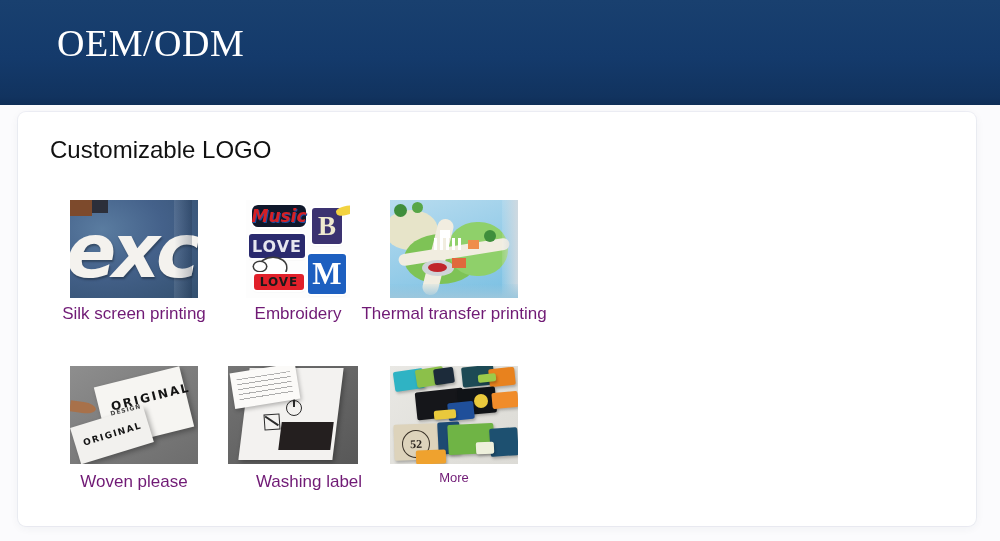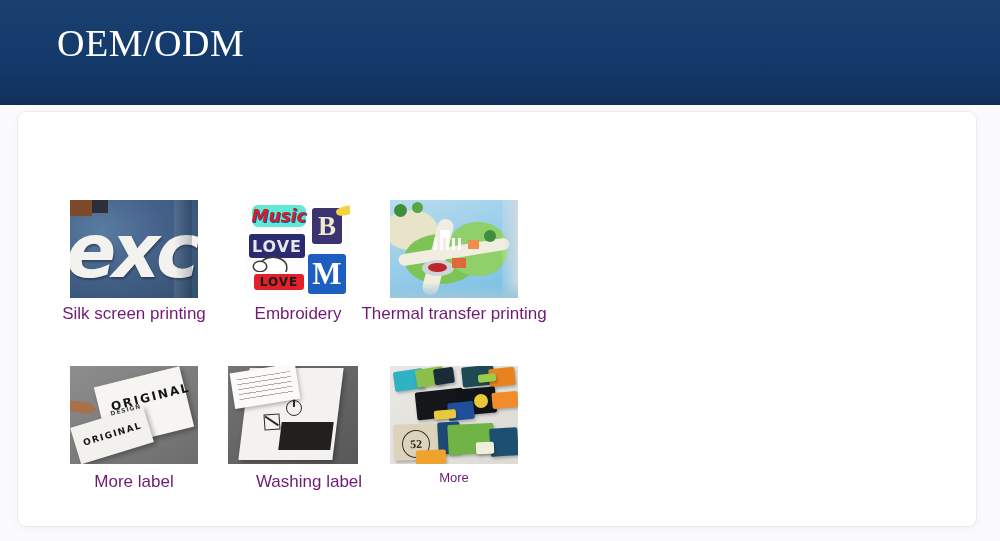--- a/index.html
+++ b/index.html
@@ -93,21 +93,21 @@
     overflow:hidden;white-space:nowrap;
   }
   .art-silk .fold{position:absolute;right:6px;top:0;width:18px;height:100%;
     background:linear-gradient(90deg,rgba(255,255,255,.10),rgba(20,35,60,.25));}
 
   
   .art-emb{position:absolute;inset:0;background:#fdfdfd;}
   .patch{position:absolute;border-radius:3px;font-family:"DejaVu Sans",sans-serif;
     font-weight:700;display:flex;align-items:center;justify-content:center;
     box-shadow:0 0 0 2px #ffffff, 0 1px 2px rgba(0,0,0,.3);}
-  .p-music{left:6px;top:5px;width:54px;height:22px;background:#5eead4;
+  .p-music{left:6px;top:5px;width:54px;height:22px;background:#0f172a;
     color:#d42026;font-size:17px;font-style:italic;border-radius:6px;
     text-shadow:1px 1px 0 #1b4da0;}
   .p-love1{left:3px;top:34px;width:56px;height:24px;background:#2a2a6e;
     color:#e6e6ef;font-size:16px;letter-spacing:1px;}
   .p-love2{left:8px;top:74px;width:50px;height:16px;background:#e1202a;
     color:#1a1a1a;font-size:12px;letter-spacing:1px;}
   .p-dog{position:absolute;left:14px;top:58px;width:26px;height:18px;
     background:#ffffff;border-radius:50% 50% 40% 40%;
     box-shadow:0 0 0 1.5px #3b3b3b;}
   .p-dog:after{content:"";position:absolute;left:-6px;top:4px;width:12px;height:9px;
@@ -231,20 +231,21 @@
 <body>
 
 <div class="page">
 
   <div class="header">
     <div class="header-title">OEM/ODM</div>
   </div>
 
   <div class="card">
 
+    <div class="card-title">Customizable LOGO</div>
 
     <div class="samples">
 
       <div class="item" id="item-silk">
         <div class="thumb">
           <div class="art-silk">
             <div class="swatch"></div>
             <div class="swatch2"></div>
             <div class="wordmark">excit</div>
             <div class="fold"></div>
@@ -296,21 +297,21 @@
         <div class="thumb">
           <div class="art-woven">
             <div class="lbl1"></div>
             <div class="lbl2"></div>
             <div class="hand"></div>
             <div class="t1">ORIGINAL</div>
             <div class="t2">DESIGN</div>
             <div class="t3">ORIGINAL</div>
           </div>
         </div>
-        <div class="caption">More label</div>
+        <div class="caption">Woven please</div>
       </div>
 
       <div class="item" id="item-washing">
         <div class="thumb">
           <div class="art-wash">
             <div class="strip"></div>
             <div class="blackbar"></div>
             <div class="sym1"></div>
             <div class="sym2"></div>
             <div class="foldtop"></div>

